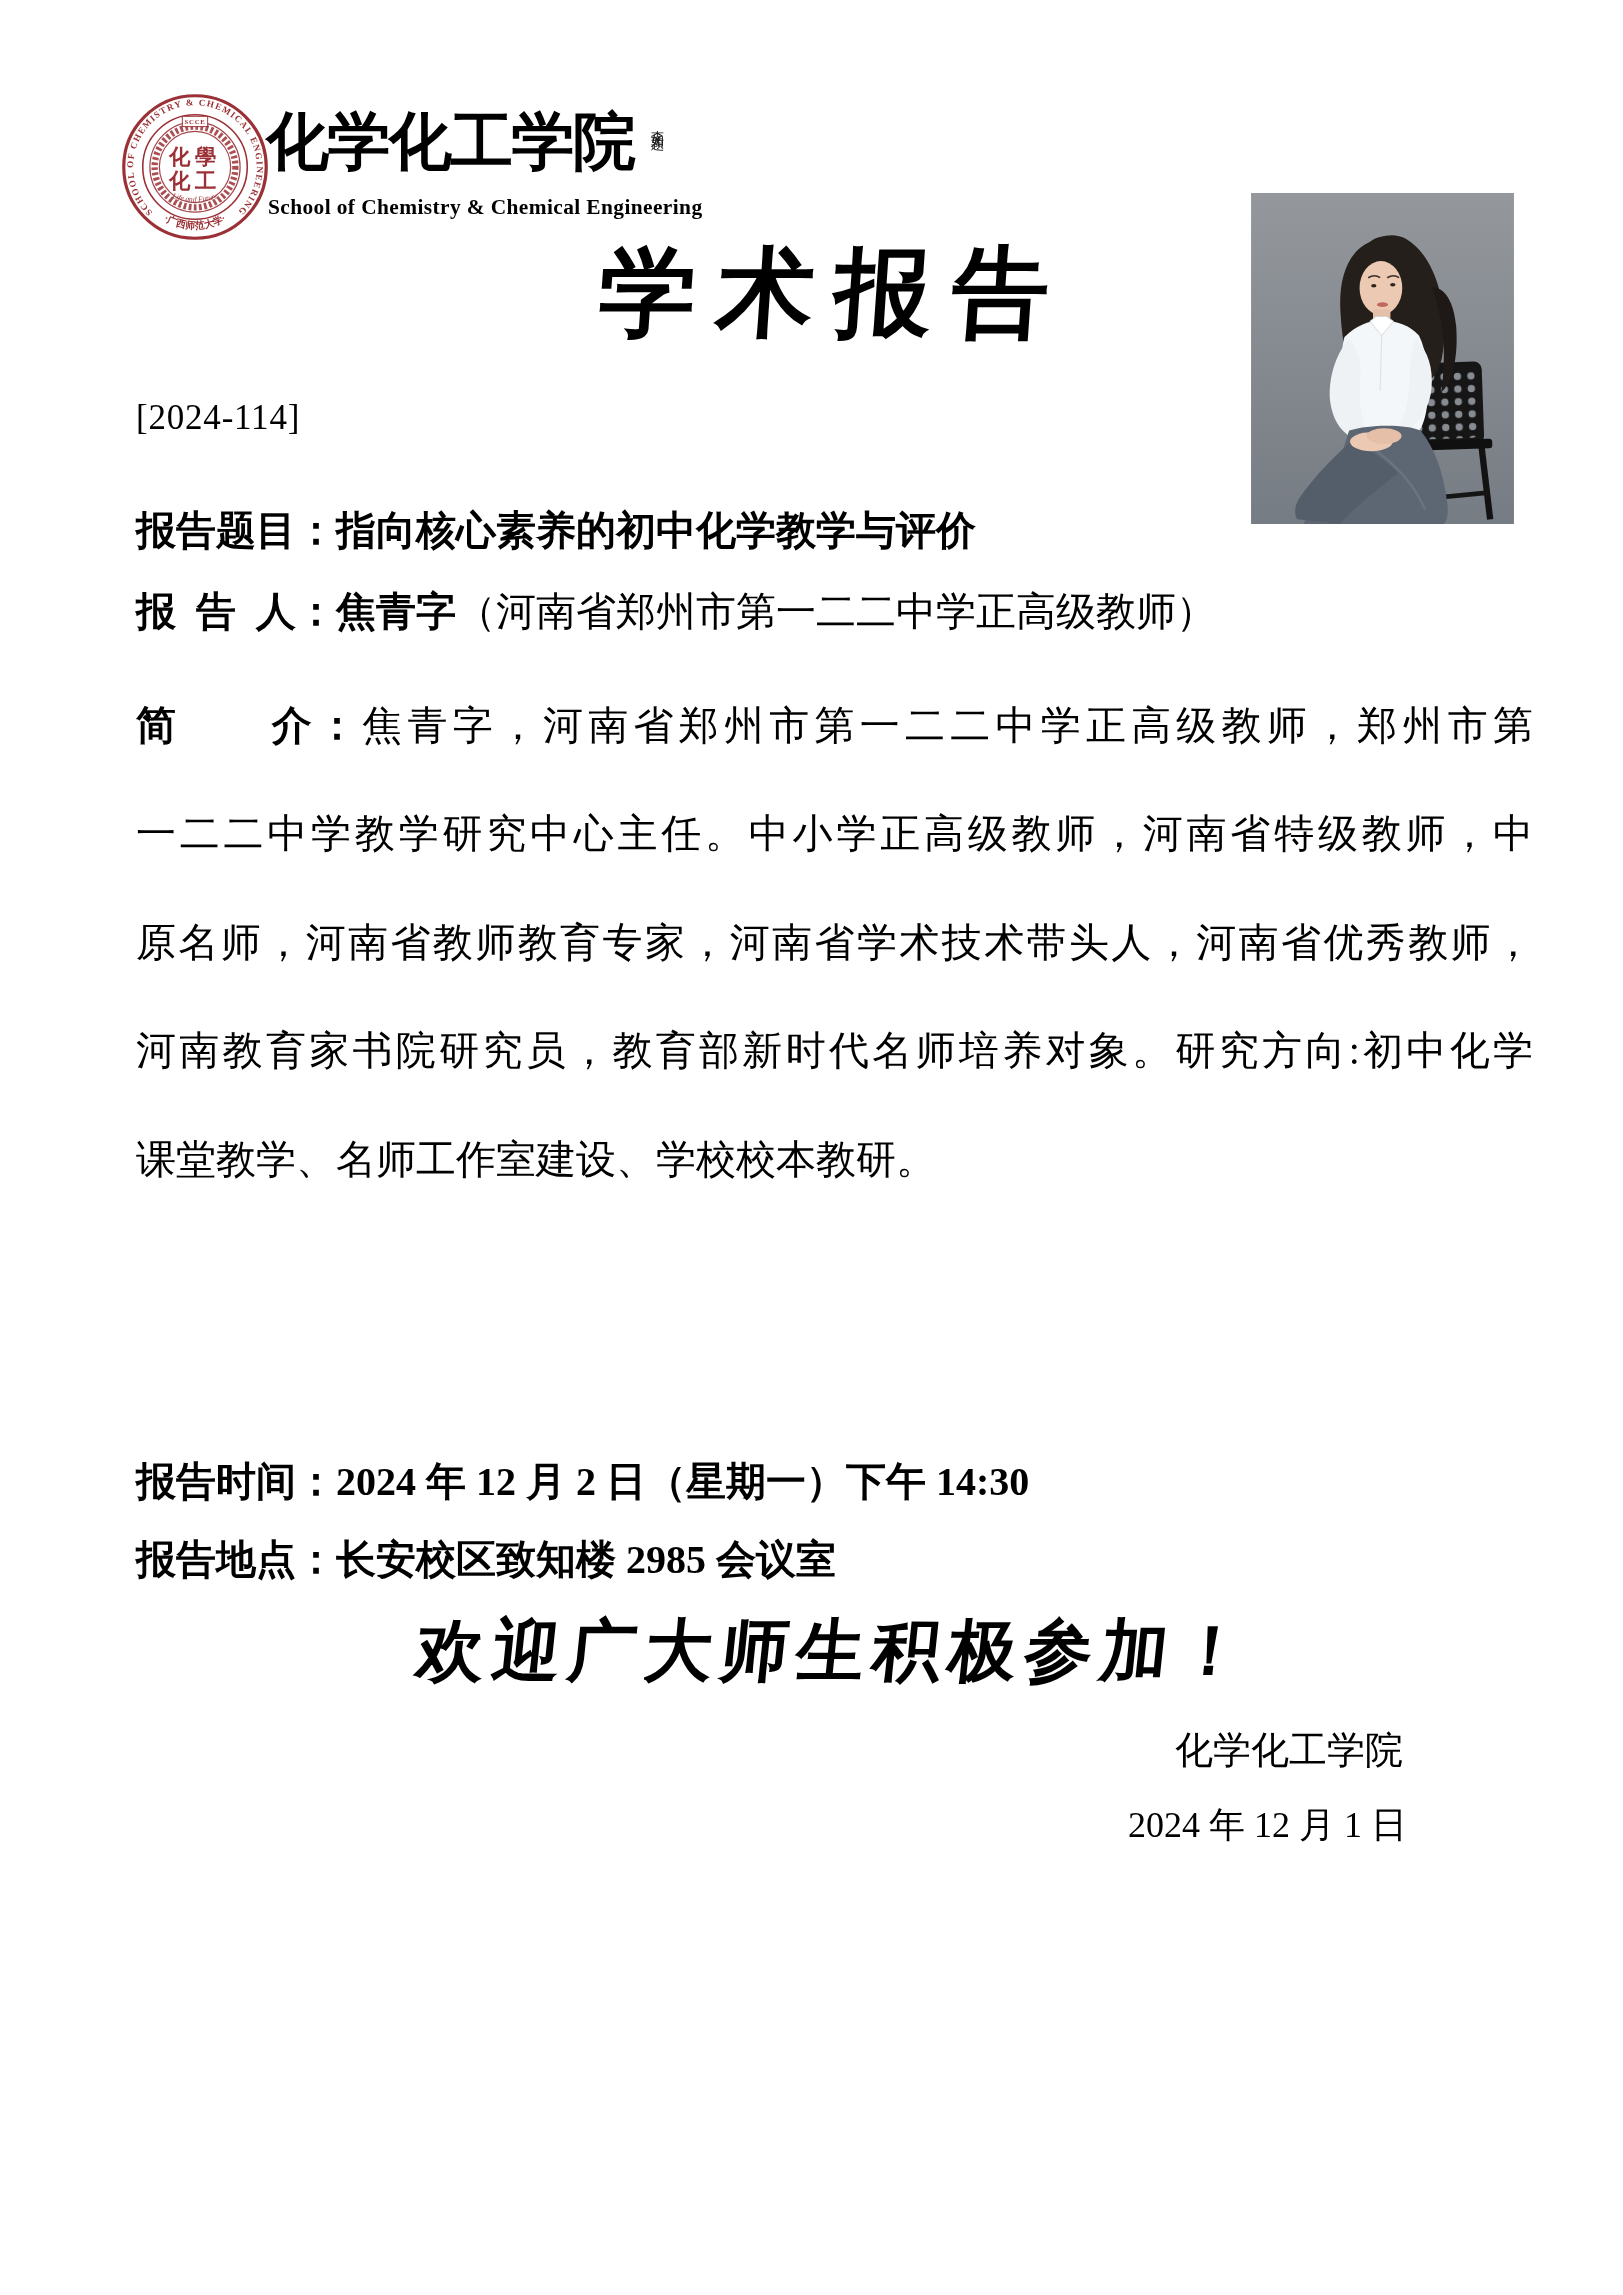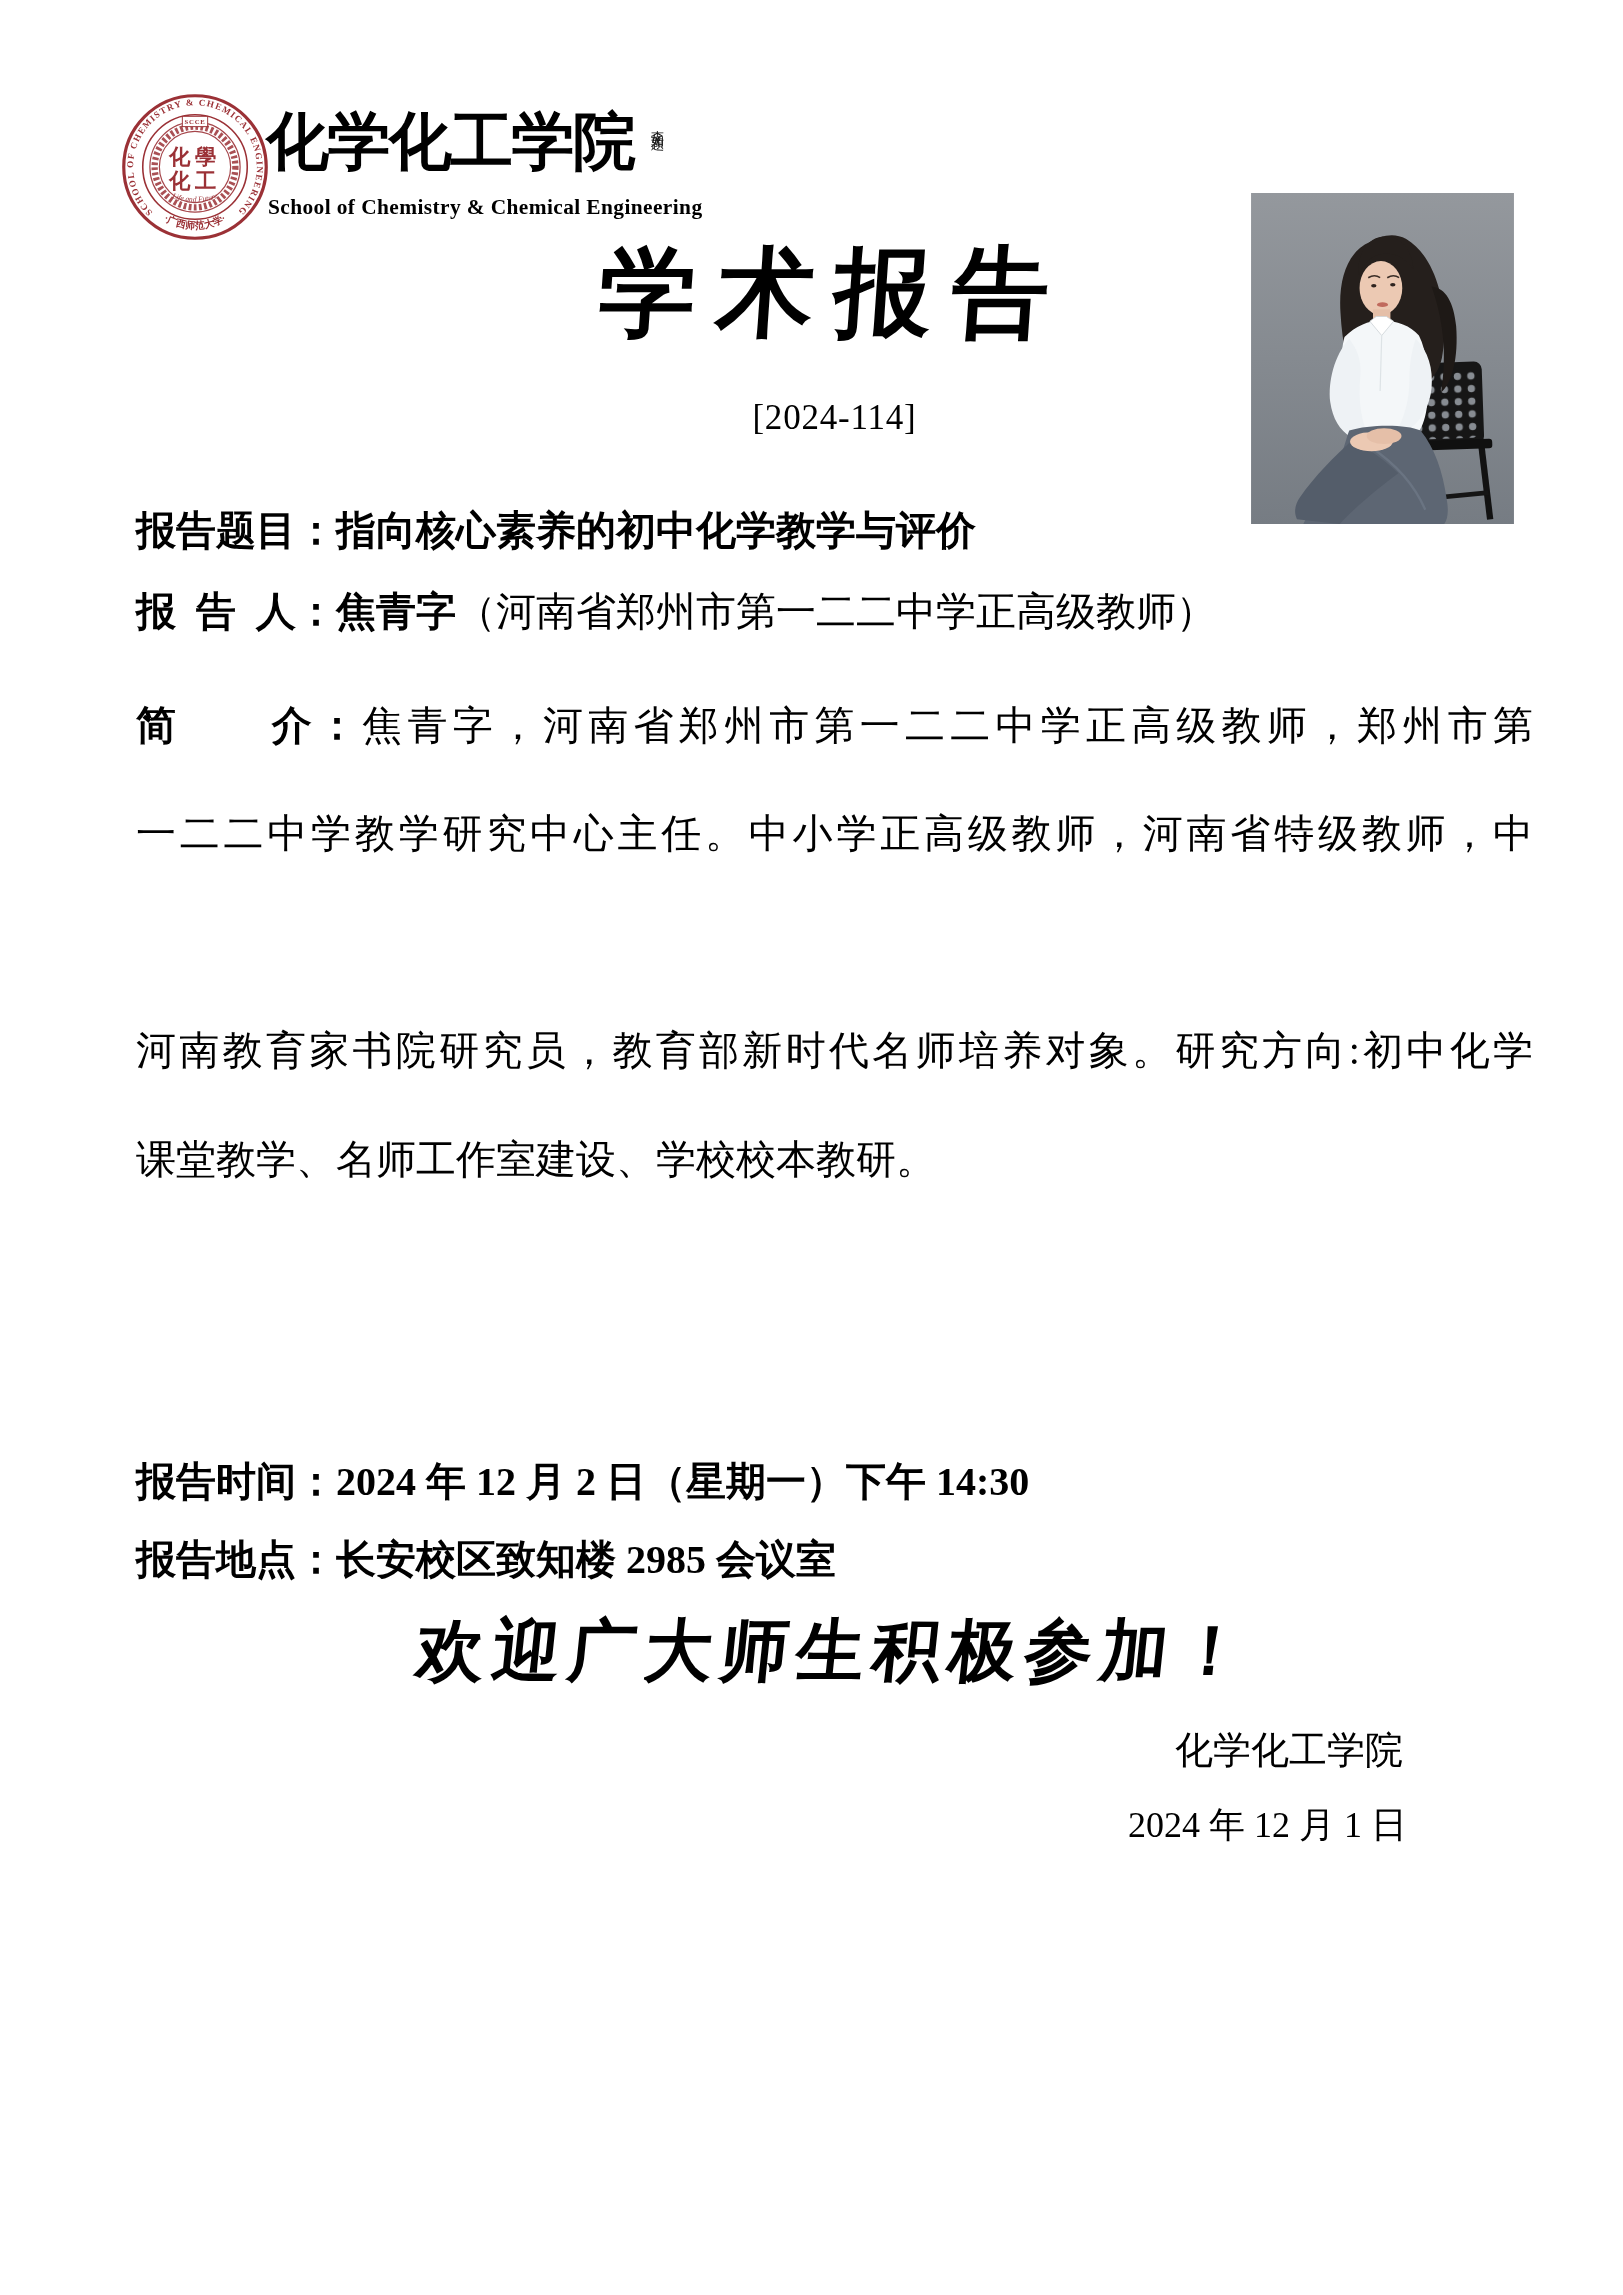--- a/index.html
+++ b/index.html
@@ -15,21 +15,21 @@
   .brand-cn{left:266px;top:106px;font-size:63px;font-weight:900;letter-spacing:-1.6px;line-height:1.15;white-space:nowrap;}
   .brand-en{left:268px;top:195px;font-size:21.4px;font-weight:bold;letter-spacing:0.4px;white-space:nowrap;}
   .inscription{left:648px;top:119px;font-size:13.5px;writing-mode:vertical-rl;letter-spacing:4px;color:#111;}
 
   
   .photo{left:1251px;top:193px;width:263px;height:331px;}
 
   
   .main-title{left:136px;right:90px;top:238px;text-align:center;font-size:97px;font-weight:900;
     letter-spacing:20.6px;line-height:1.15;transform:skewX(-4deg);white-space:nowrap;}
-  .serial{left:136px;right:90px;top:398px;text-align:center;font-size:35px;letter-spacing:0.8px;}
+  .serial{left:136px;right:90px;top:398px;text-align:left;font-size:35px;letter-spacing:0.8px;}
 
   
   .line{position:absolute;left:136px;right:90px;font-size:40px;line-height:49px;white-space:nowrap;}
   .bold{font-weight:bold;}
   .topic-row{top:482px;margin-top:24px;}
   .speaker-row{top:587px;}
   .bio{white-space:normal;}
   .just{text-align:justify;text-align-last:justify;text-justify:inter-character;}
   .bio1{top:701px;}  .bio2{top:809px;}  .bio3{top:918px;}
   .bio4{top:1026px;} .bio5{top:1135px;}
@@ -129,20 +129,21 @@
   </div>
 
   <div class="line speaker-row">
     <span class="bold">报 告 人：</span><span class="bold">焦青字</span><span>（河南省郑州市第一二二中学正高级教师）</span>
   </div>
 
   <div class="line bio just bio1">
     <span class="bold">简　　介：</span><span>焦青字，河南省郑州市第一二二中学正高级教师，郑州市第</span>
   </div>
   <div class="line bio just bio2">一二二中学教学研究中心主任。中小学正高级教师，河南省特级教师，中</div>
+  <div class="line bio just bio3">原名师，河南省教师教育专家，河南省学术技术带头人，河南省优秀教师，</div>
   <div class="line bio just bio4">河南教育家书院研究员，教育部新时代名师培养对象。研究方向:初中化学</div>
   <div class="line bio bio5">课堂教学、名师工作室建设、学校校本教研。</div>
 
   <div class="line time-row">
     <span class="bold">报告时间：</span><span class="bold">2024 年 12 月 2 日（星期一）下午 14:30</span>
   </div>
   <div class="line venue-row">
     <span class="bold">报告地点：</span><span class="bold">长安校区致知楼 2985 会议室</span>
   </div>
 

